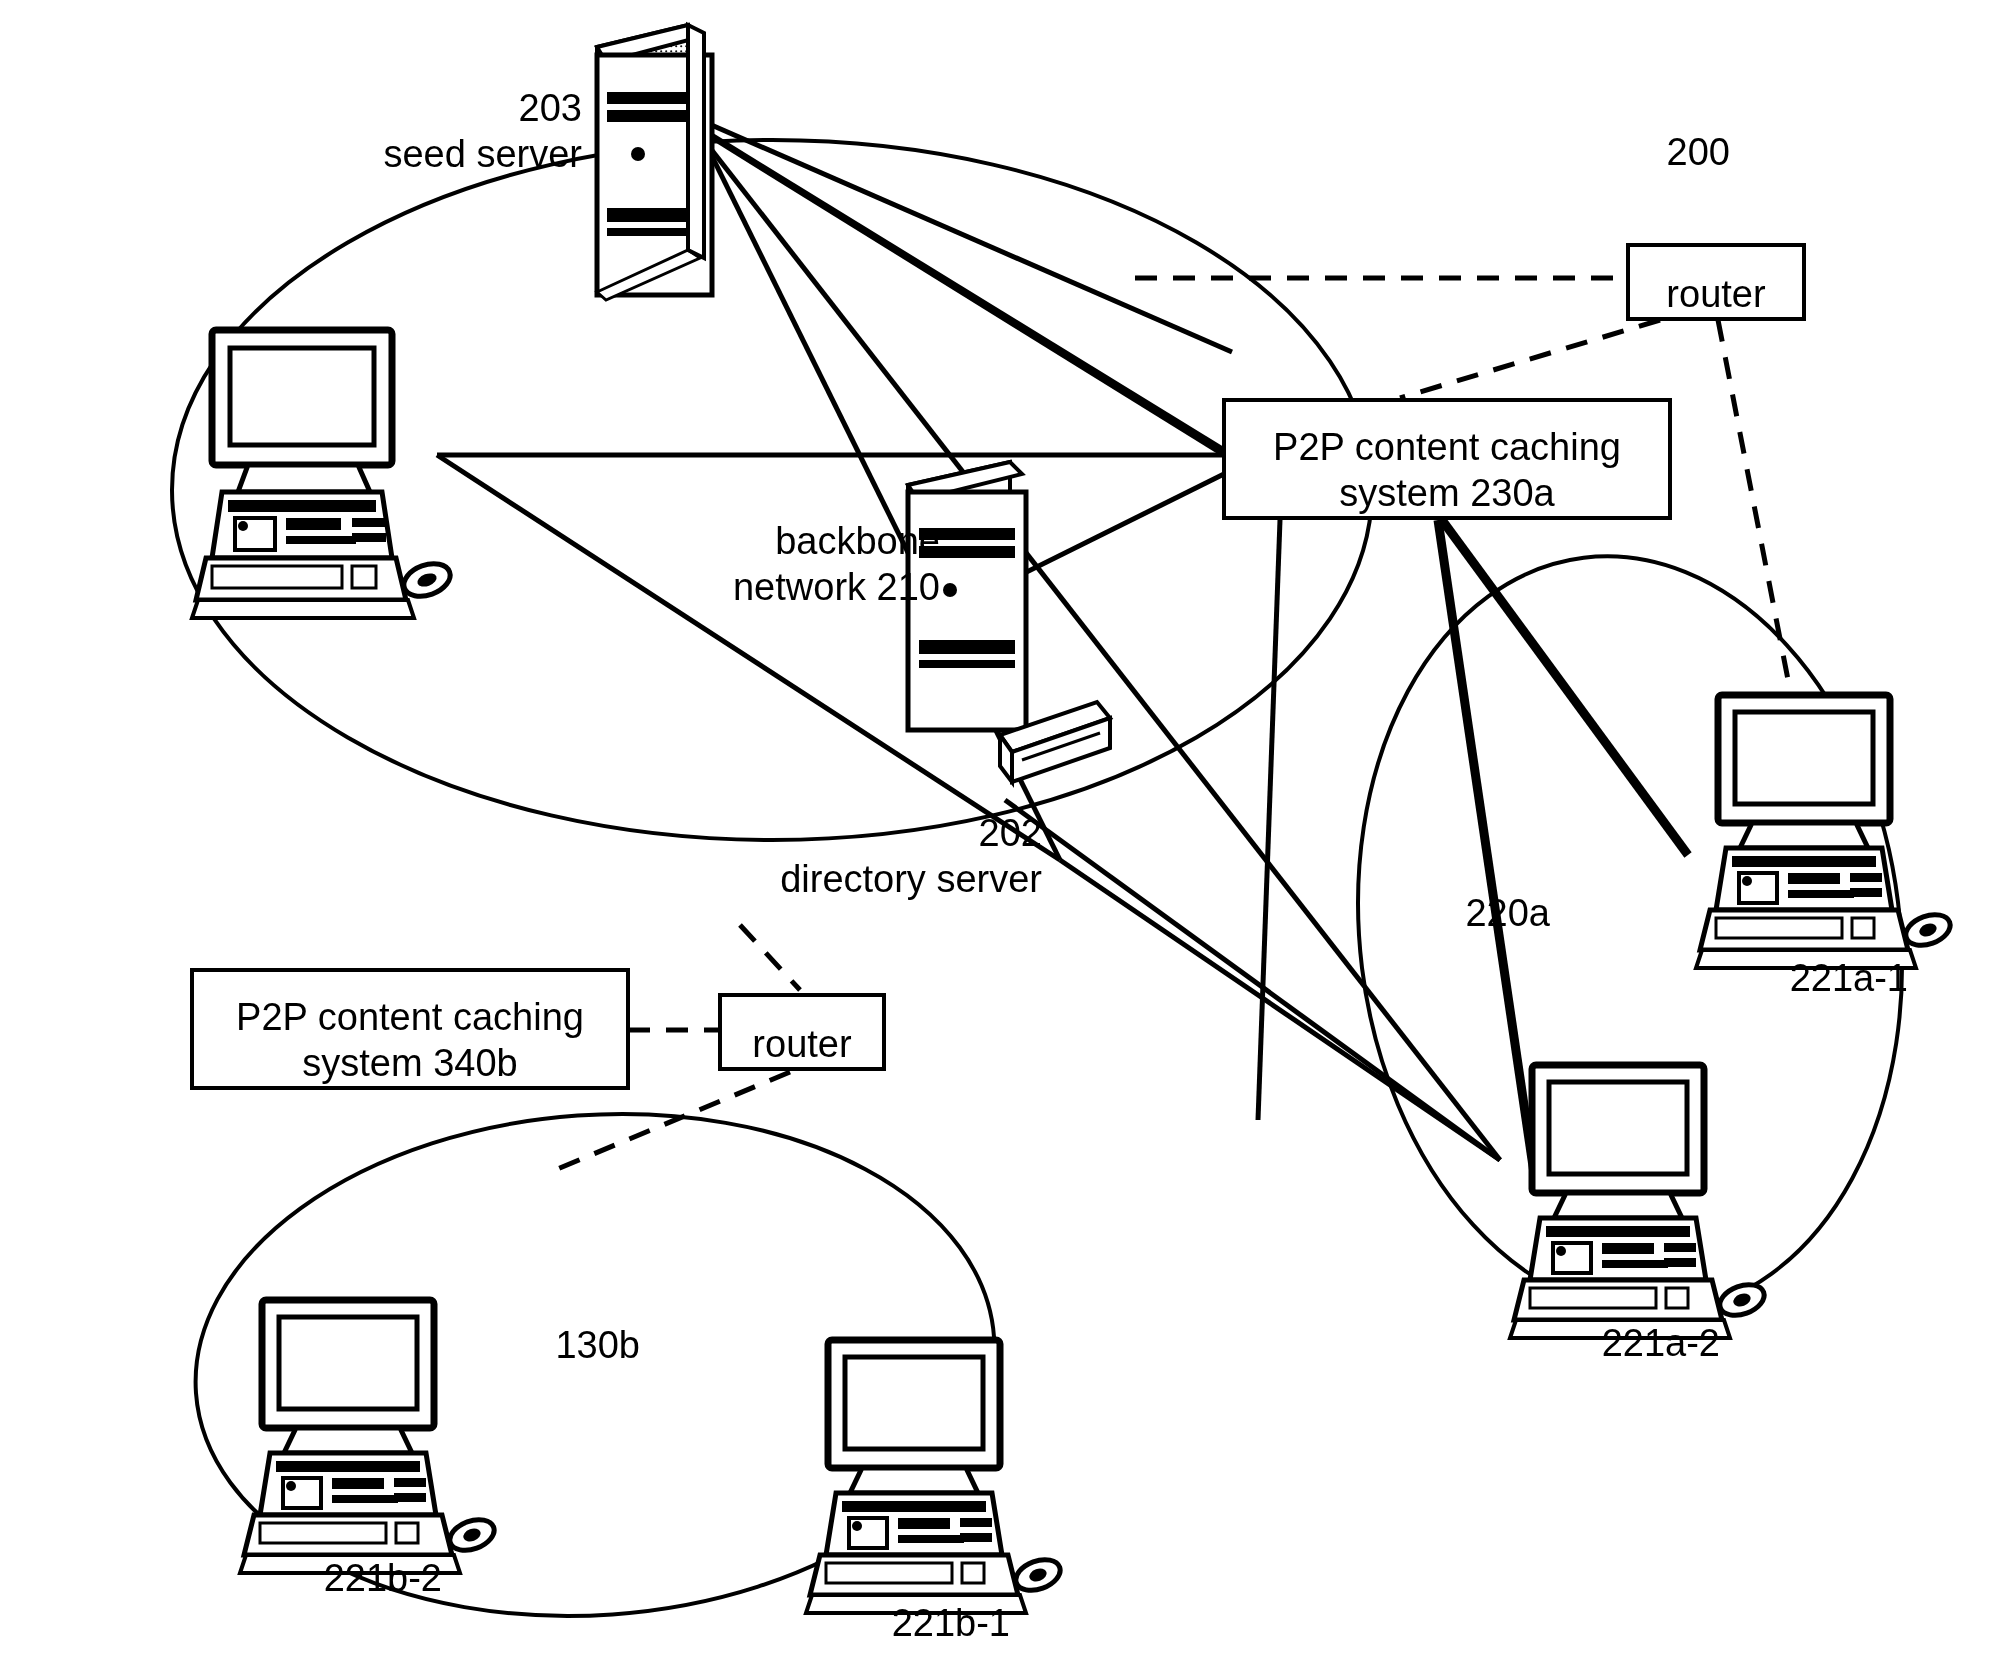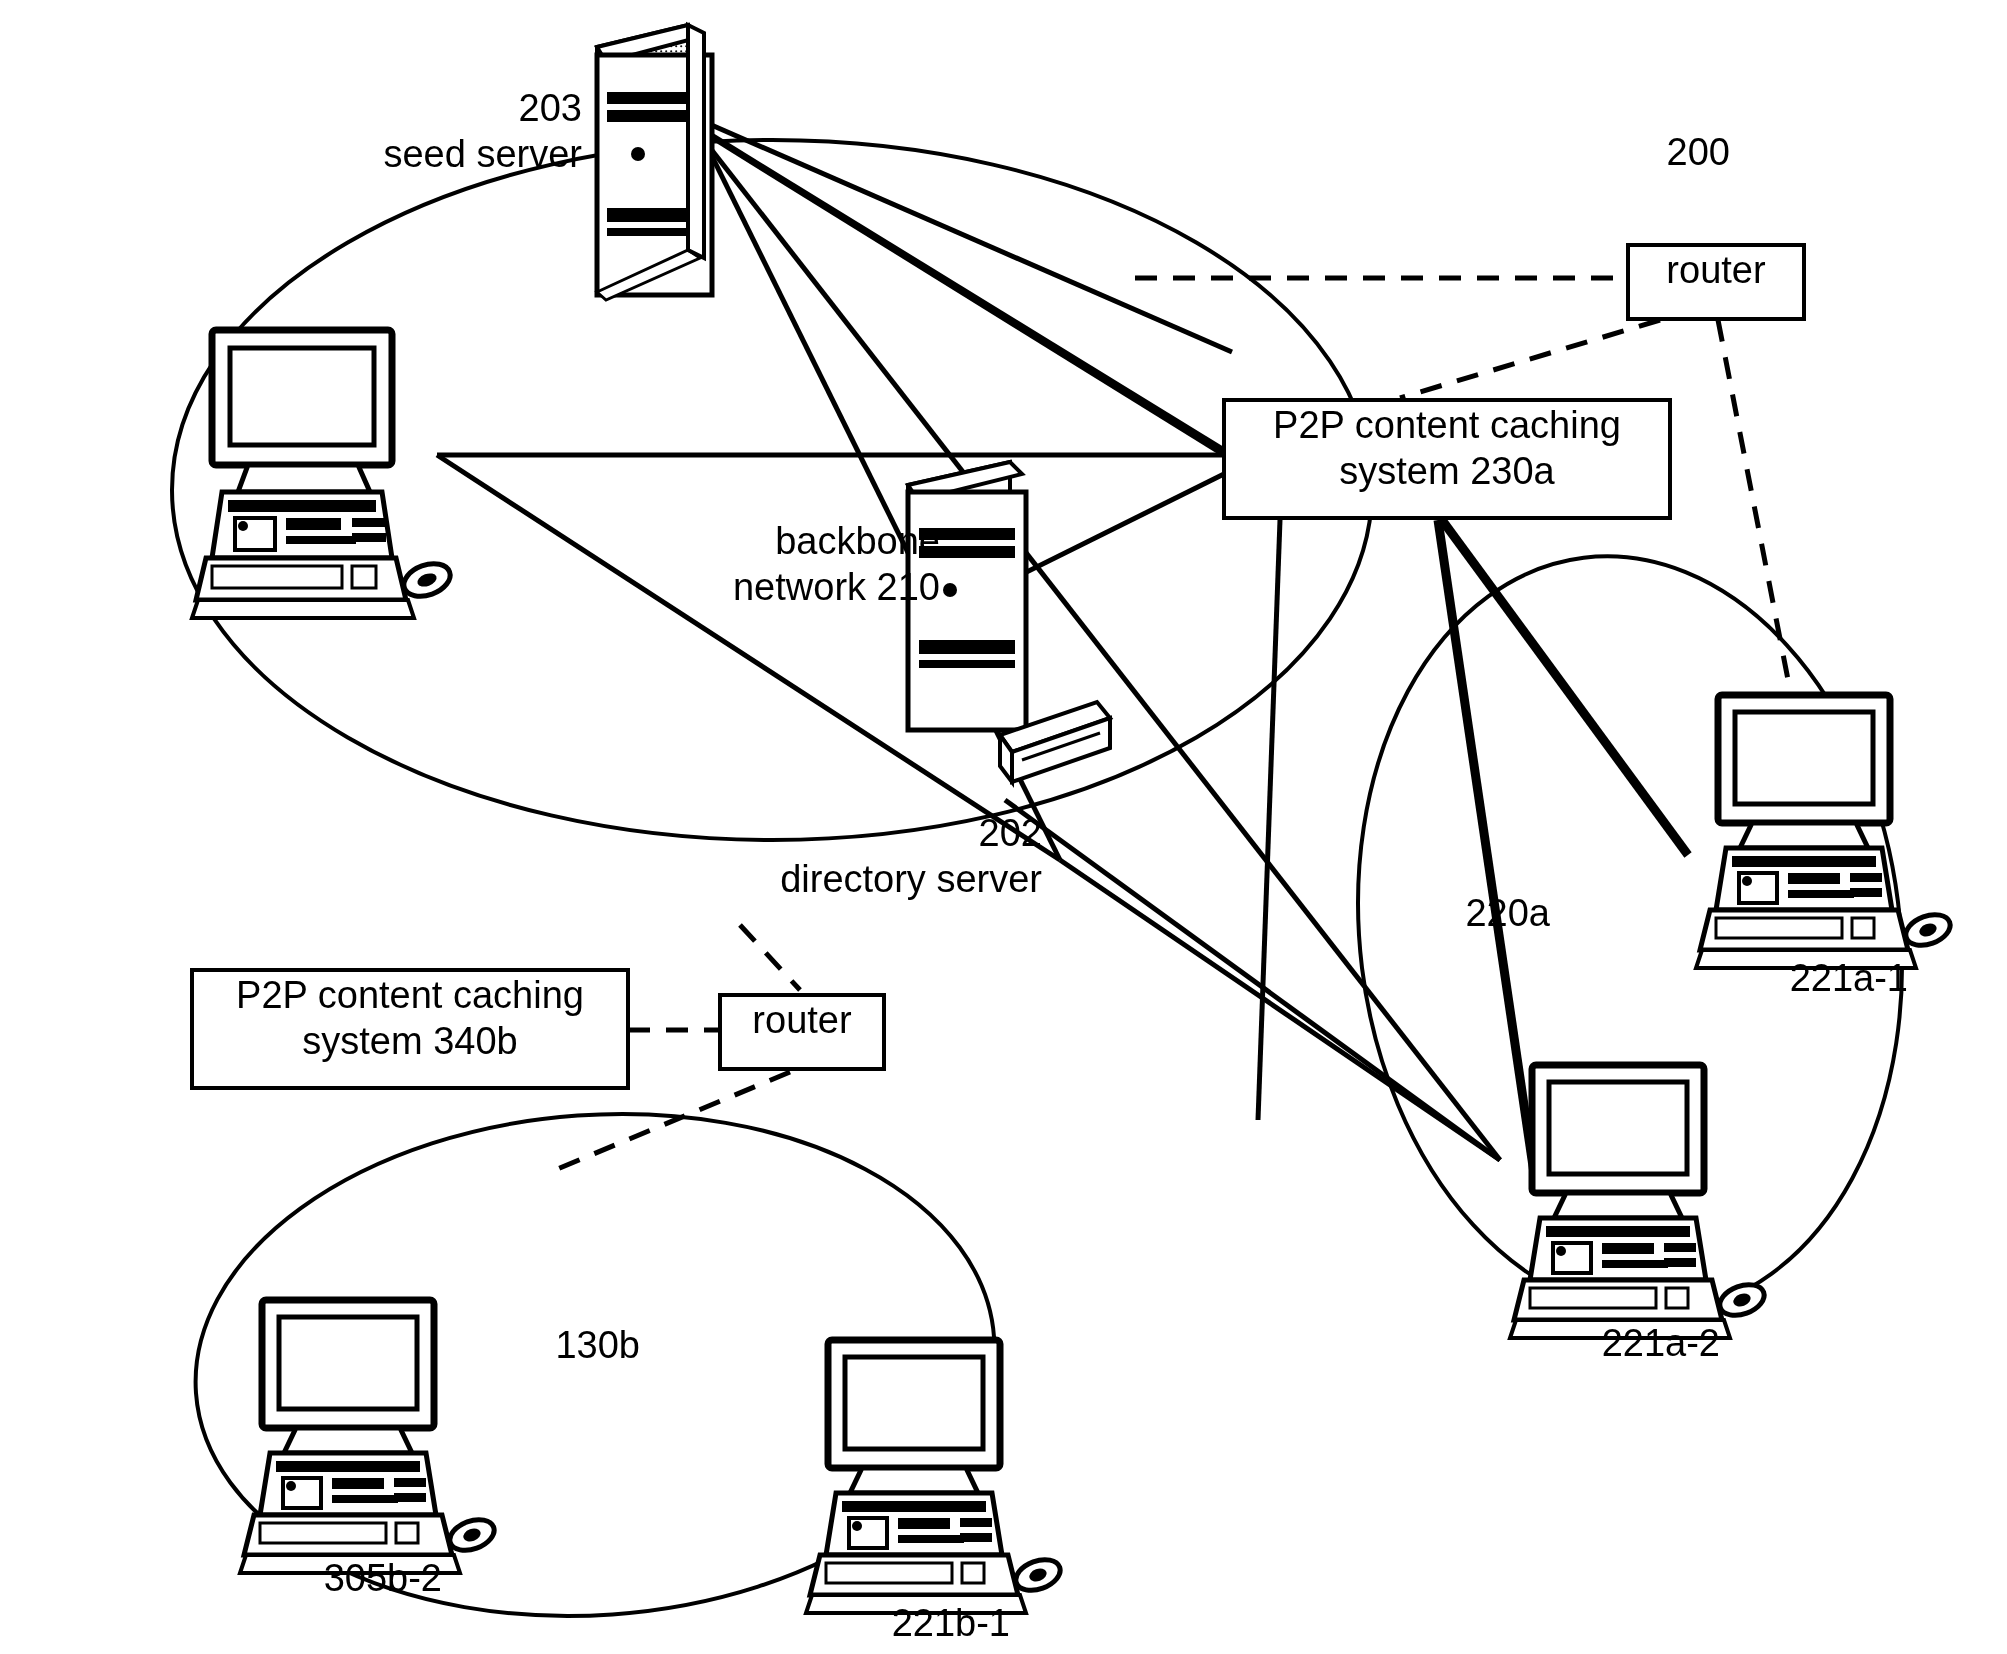--- a/index.html
+++ b/index.html
@@ -36,21 +36,21 @@
     white-space: pre;
     text-align: right;
     letter-spacing: 0px;
   }
   .node-box {
     position: absolute;
     border: 4px solid #000;
     background: #fff;
     box-sizing: border-box;
     display: flex;
-    align-items: flex-start;
+    align-items: flex-end;
     justify-content: center;
   }
   .node-box .boxtext {
     color: #000;
     font-family: "Liberation Sans", sans-serif;
     font-size: 38px;
     line-height: 46px;
     text-align: center;
     white-space: pre-line;
   }
@@ -287,17 +287,17 @@
   <div class="lbl" style="left:682px; top:810px; width:360px;"><span>202</span><br><span>directory server</span></div>
 
   <div class="lbl" style="left:1400px; top:890px; width:150px;">220a</div>
 
   <div class="lbl" style="left:490px; top:1322px; width:150px;">130b</div>
 
   <div class="lbl" style="left:1688px; top:955px; width:220px;">221a-1</div>
 
   <div class="lbl" style="left:1500px; top:1320px; width:220px;">221a-2</div>
 
-  <div class="lbl" style="left:222px; top:1555px; width:220px;">305b-2</div>
+  <div class="lbl" style="left:222px; top:1555px; width:220px;">221b-2</div>
 
   <div class="lbl" style="left:790px; top:1600px; width:220px;">221b-1</div>
 
 </div>
 
 </body></html>

